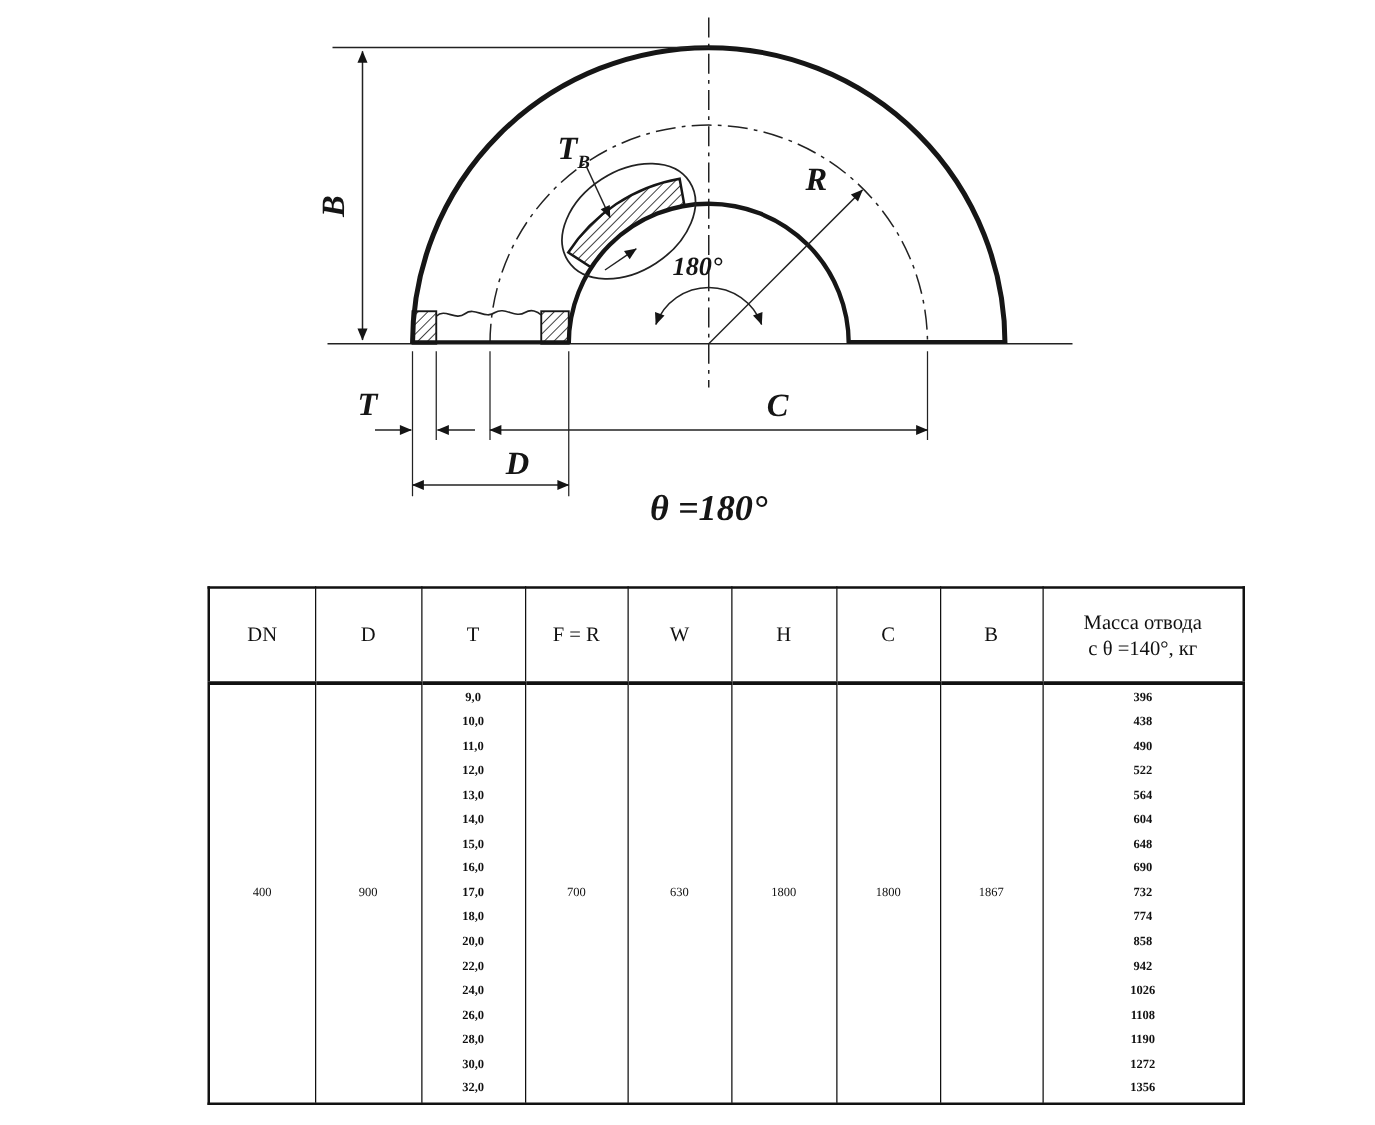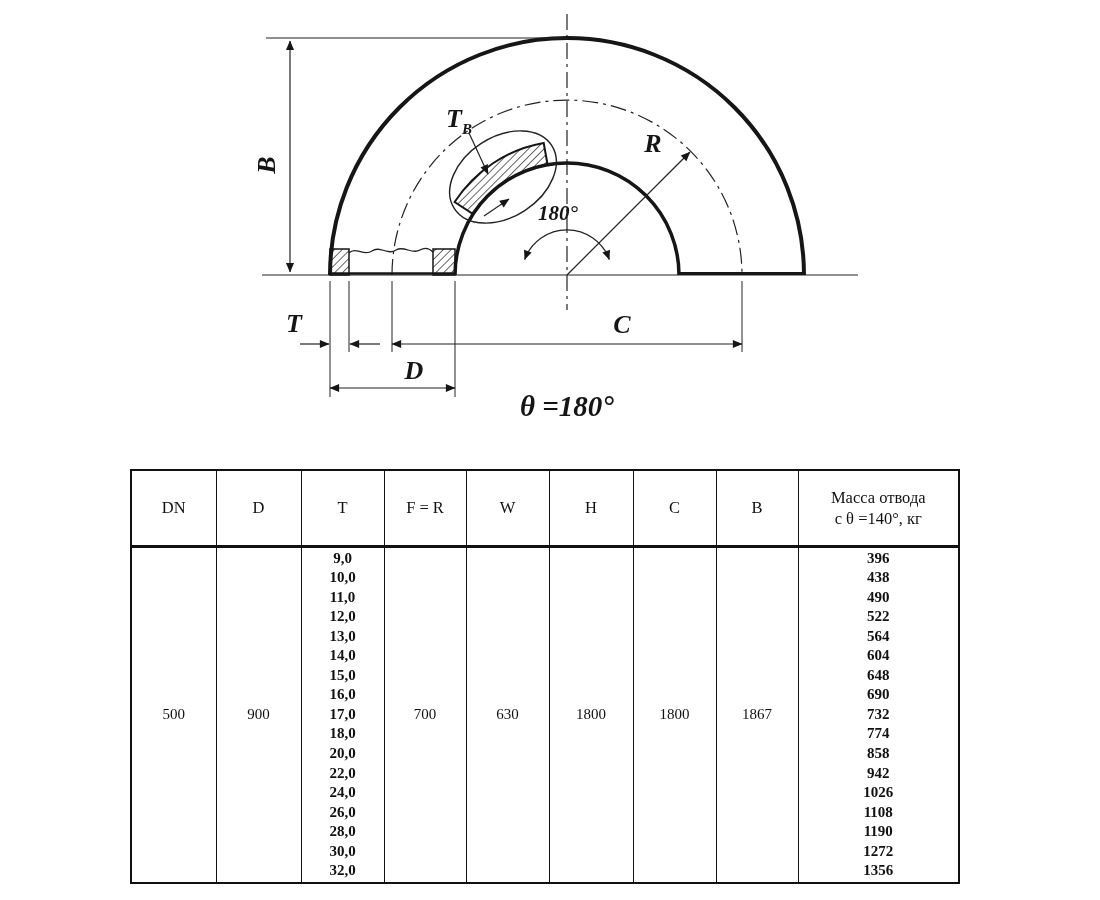--- a/index.html
+++ b/index.html
@@ -27,31 +27,32 @@
   .sublbl {
     font-family:"Liberation Serif","DejaVu Serif",serif;
     font-style:italic; font-weight:bold; font-size:15px; fill:#151515;
   }
 
   
   .table-wrap { position:absolute; left:130px; top:469px; }
   table.dims {
     border-collapse:collapse; table-layout:fixed; width:828px;
     border:2.2px solid #111;
+    margin-left:36px;
   }
   table.dims th, table.dims td {
     border:1.6px solid #111;
     text-align:center; vertical-align:middle; color:#111;
   }
   table.dims th {
     height:76px; font-size:16.5px; font-weight:normal;
     white-space:pre-line; line-height:21px; padding:2px;
   }
   table.dims thead th { border-bottom:3px solid #111; }
-  table.dims td { height:334px; font-size:15px; }
+  table.dims td { height:334px; font-size:10px; }
   td.stack {
     font-size:13.5px; font-weight:bold; line-height:19.55px;
     white-space:pre-line; padding:1px 0;
   }
 </style>
 </head>
 <body>
 
 <div class="drawing-wrap">
   <svg width="1100" height="460" viewBox="0 0 1100 460" xmlns="http://www.w3.org/2000/svg">
@@ -135,21 +136,21 @@
         <th>W</th>
         <th>H</th>
         <th>C</th>
         <th>B</th>
         <th>Масса отвода
 с θ =140°, кг</th>
       </tr>
     </thead>
     <tbody>
       <tr>
-        <td>500</td>
+        <td>400</td>
         <td>900</td>
         <td class="stack">9,0
 10,0
 11,0
 12,0
 13,0
 14,0
 15,0
 16,0
 17,0

